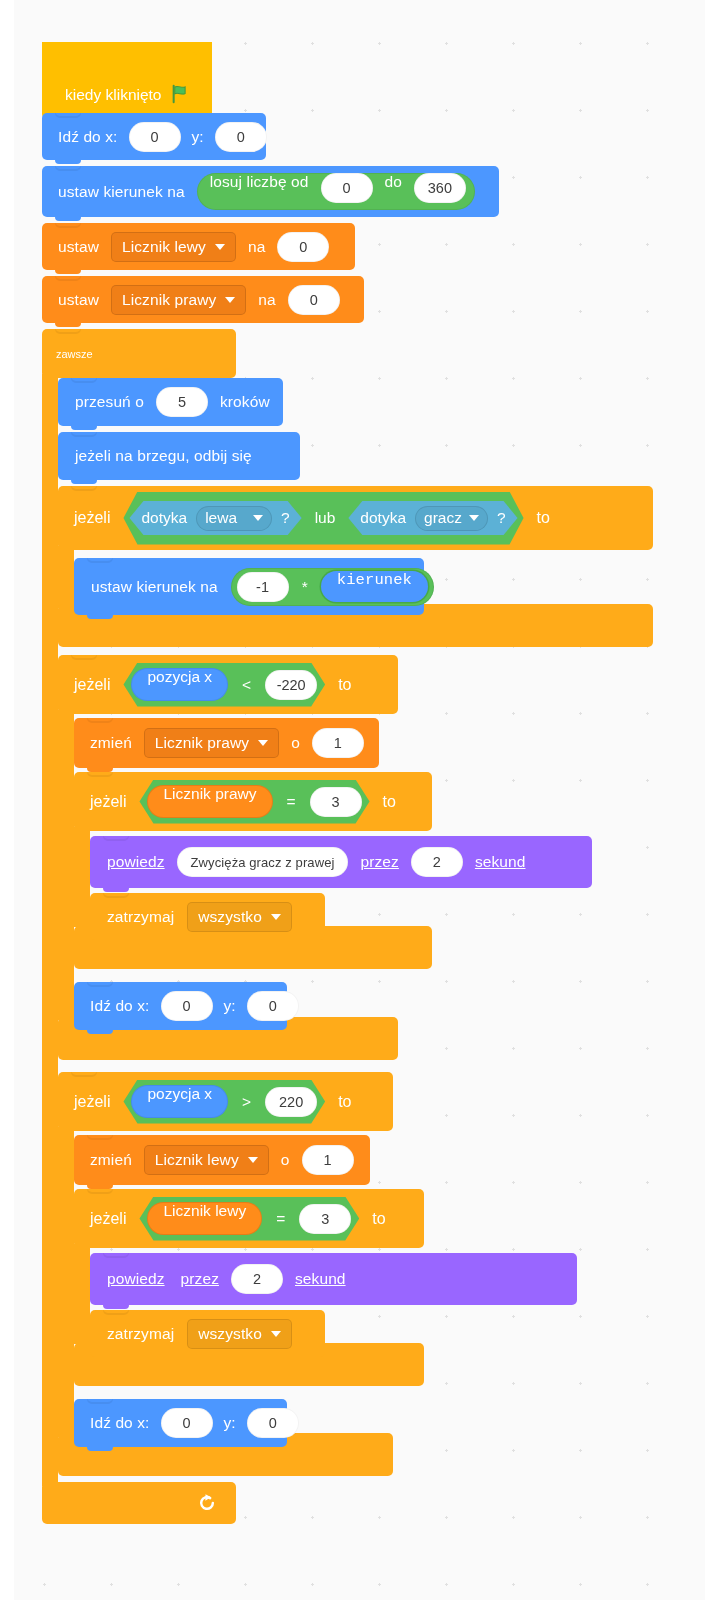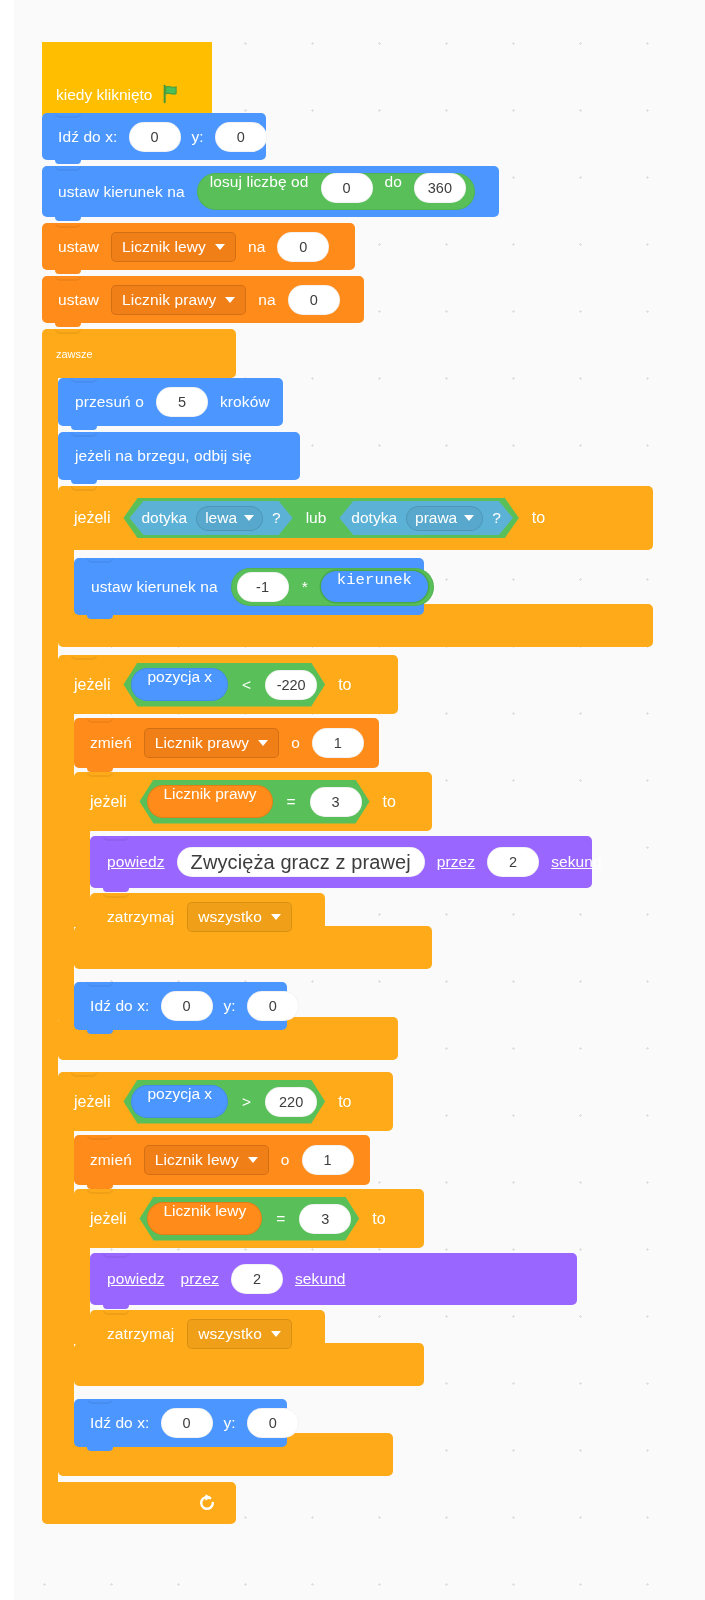--- a/index.html
+++ b/index.html
@@ -69,33 +69,33 @@
     background:#ffbf00;
     display:flex; align-items:flex-end;
     padding-bottom: 12px;
     color:#fff; font-size:15.5px;
   }
   .hat .dome{
     position:absolute; left:0; top:0; right:0; height:40px;
     background:#ffbf00;
     border-radius: 62px 62px 0 0 / 44px 44px 0 0;
   }
-  .hat .inner{ position:relative; z-index:2; padding-left:14px; display:flex; align-items:center; gap:8px;}
+  .hat .inner{ position:relative; z-index:2; padding-left:14px; display:flex; align-items:center; gap:8px;margin-left:9px;}
 
   
   .oval {
     background:#ffffff; color:#3d3d3d;
     border-radius: 999px;
     display:inline-flex; align-items:center; justify-content:center;
     font-size:14.5px;
     min-width: 32px; height: 30px;
     padding: 0 10px;
     box-shadow: inset 0 0 0 1px rgba(0,0,0,.05);
   }
-  .oval.text { min-width:auto; padding:0 14px; height:30px; font-size:20px; }
+  .oval.text { min-width:auto; padding:0 14px; height:30px; font-size:13px; }
 
   
   .dd {
     border-radius:5px; height:30px;
     display:inline-flex; align-items:center; gap:9px;
     padding:0 11px; color:#fff; font-size:15.5px;
   }
   .dd.var   { background:#f07f17; box-shadow: inset 0 0 0 1px rgba(0,0,0,.12); }
   .dd.ctrl  { background:#f0a018; box-shadow: inset 0 0 0 1px rgba(0,0,0,.10); }
   .dd.sens  { background:#57a8cc; box-shadow: inset 0 0 0 1px rgba(0,0,0,.10); }
@@ -220,34 +220,34 @@
   </div>
 
   <div class="cwrap" style="left:58px; top:486px; width:595px; height:161px;">
     <div class="cbar notch" style="left:0; top:0; width:595px; height:64px;"></div>
     <div class="cleft" style="left:0; top:60px; width:16px; height:62px;"></div>
     <div class="cfoot" style="left:0; top:118px; width:595px; height:43px;"></div>
 
     <div style="position:absolute; left:12px; top:0; height:64px; display:flex; align-items:center; gap:9px;">
       <span class="lbl">jeżeli</span>
 
-      <span class="hex ops" style="height:40px; padding:0 6px; gap:9px;">
+      <span class="hex ops" style="height:53px; padding:0 6px; gap:9px;">
         <span class="hex sens" style="height:34px; padding:0 12px; gap:9px;">
           <span>dotyka</span>
-          <span class="dd sens" style="height:25px; padding:0 9px; gap:7px; border-radius:999px;">
+          <span class="dd sens" style="height:25px; padding:0 9px; gap:16px; border-radius:999px;">
             <span>lewa</span>
             <span class="caret"></span>
           </span>
           <span>?</span>
         </span>
         <span class="lbl">lub</span>
         <span class="hex sens" style="height:34px; padding:0 12px; gap:9px;">
           <span>dotyka</span>
           <span class="dd sens" style="height:25px; padding:0 9px; gap:7px; border-radius:999px;">
-            <span>prawa</span>
+            <span>gracz</span>
             <span class="caret"></span>
           </span>
           <span>?</span>
         </span>
       </span>
       <span class="lbl">to</span>
     </div>
   </div>
 
   <div class="blk c-motion notch bump" style="left:74px; top:558px; width:350px; height:57px; padding:0 13px; gap:9px;">

